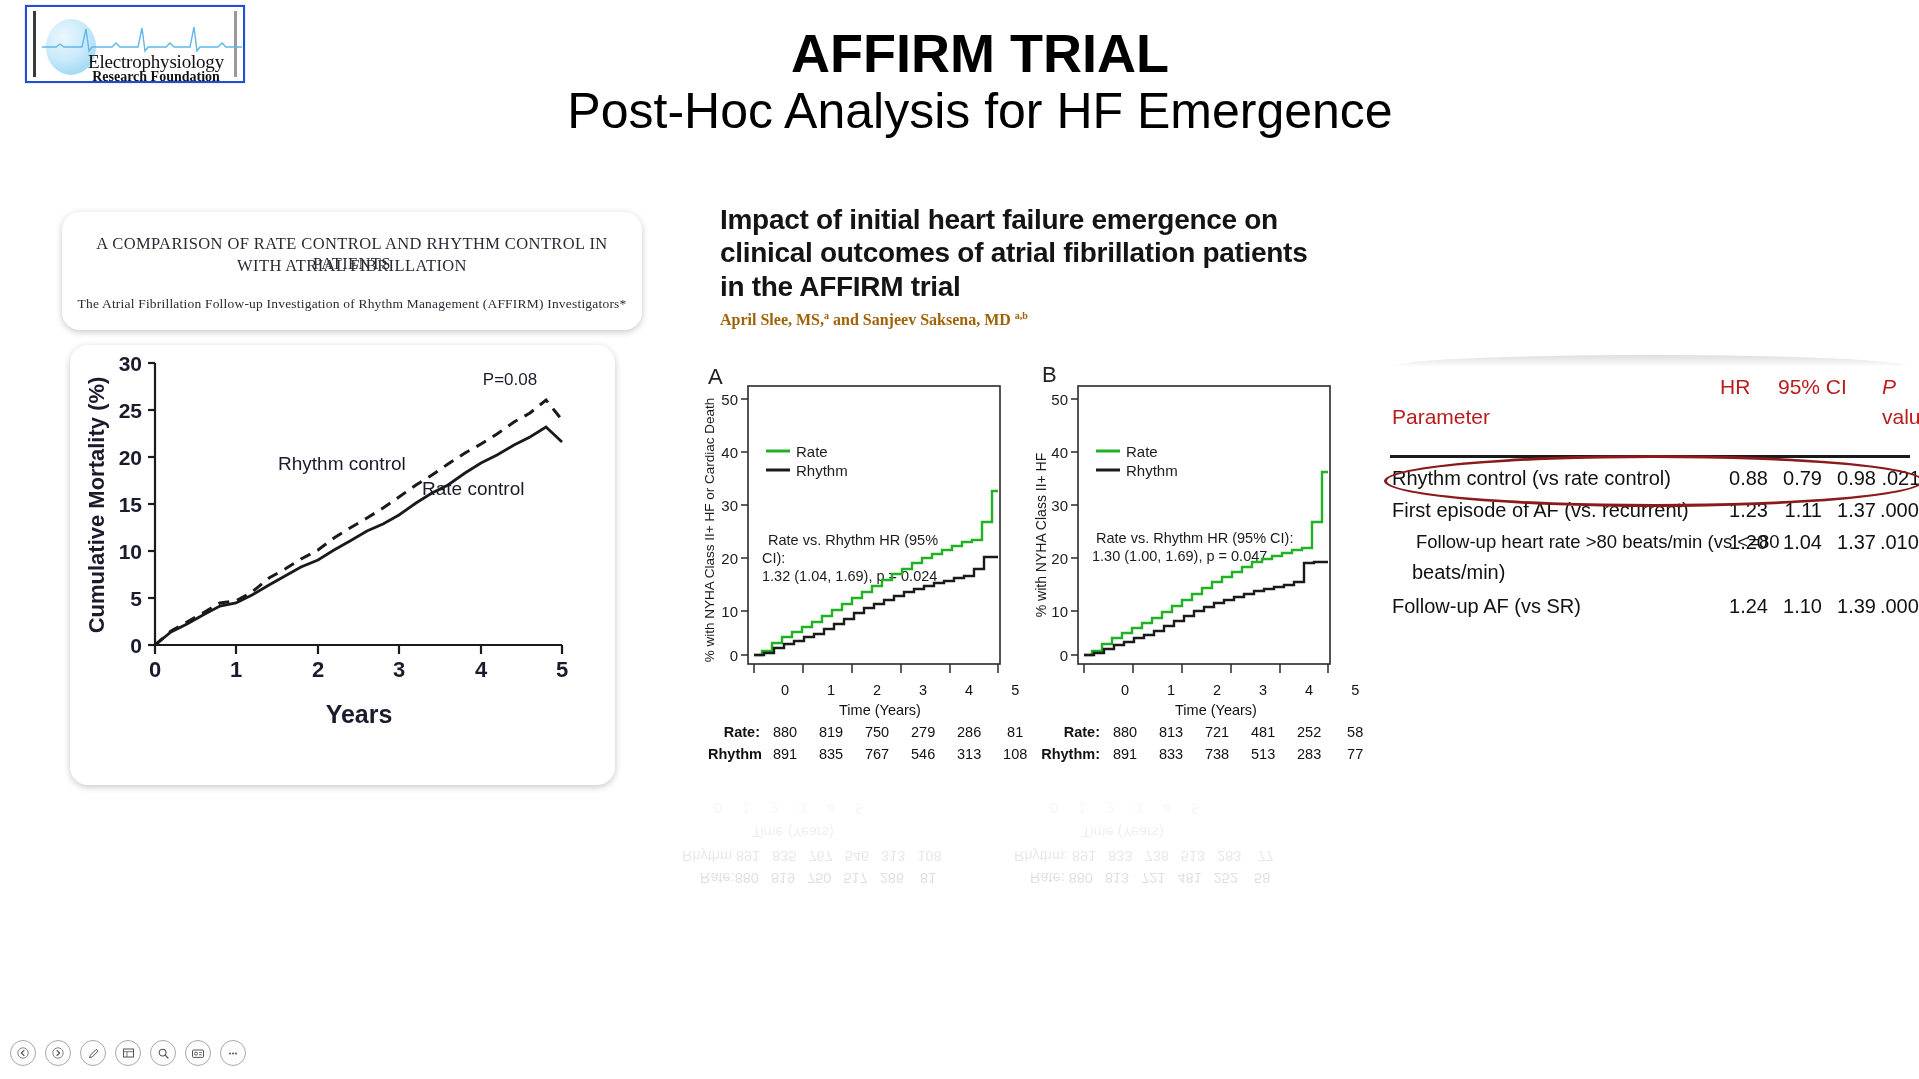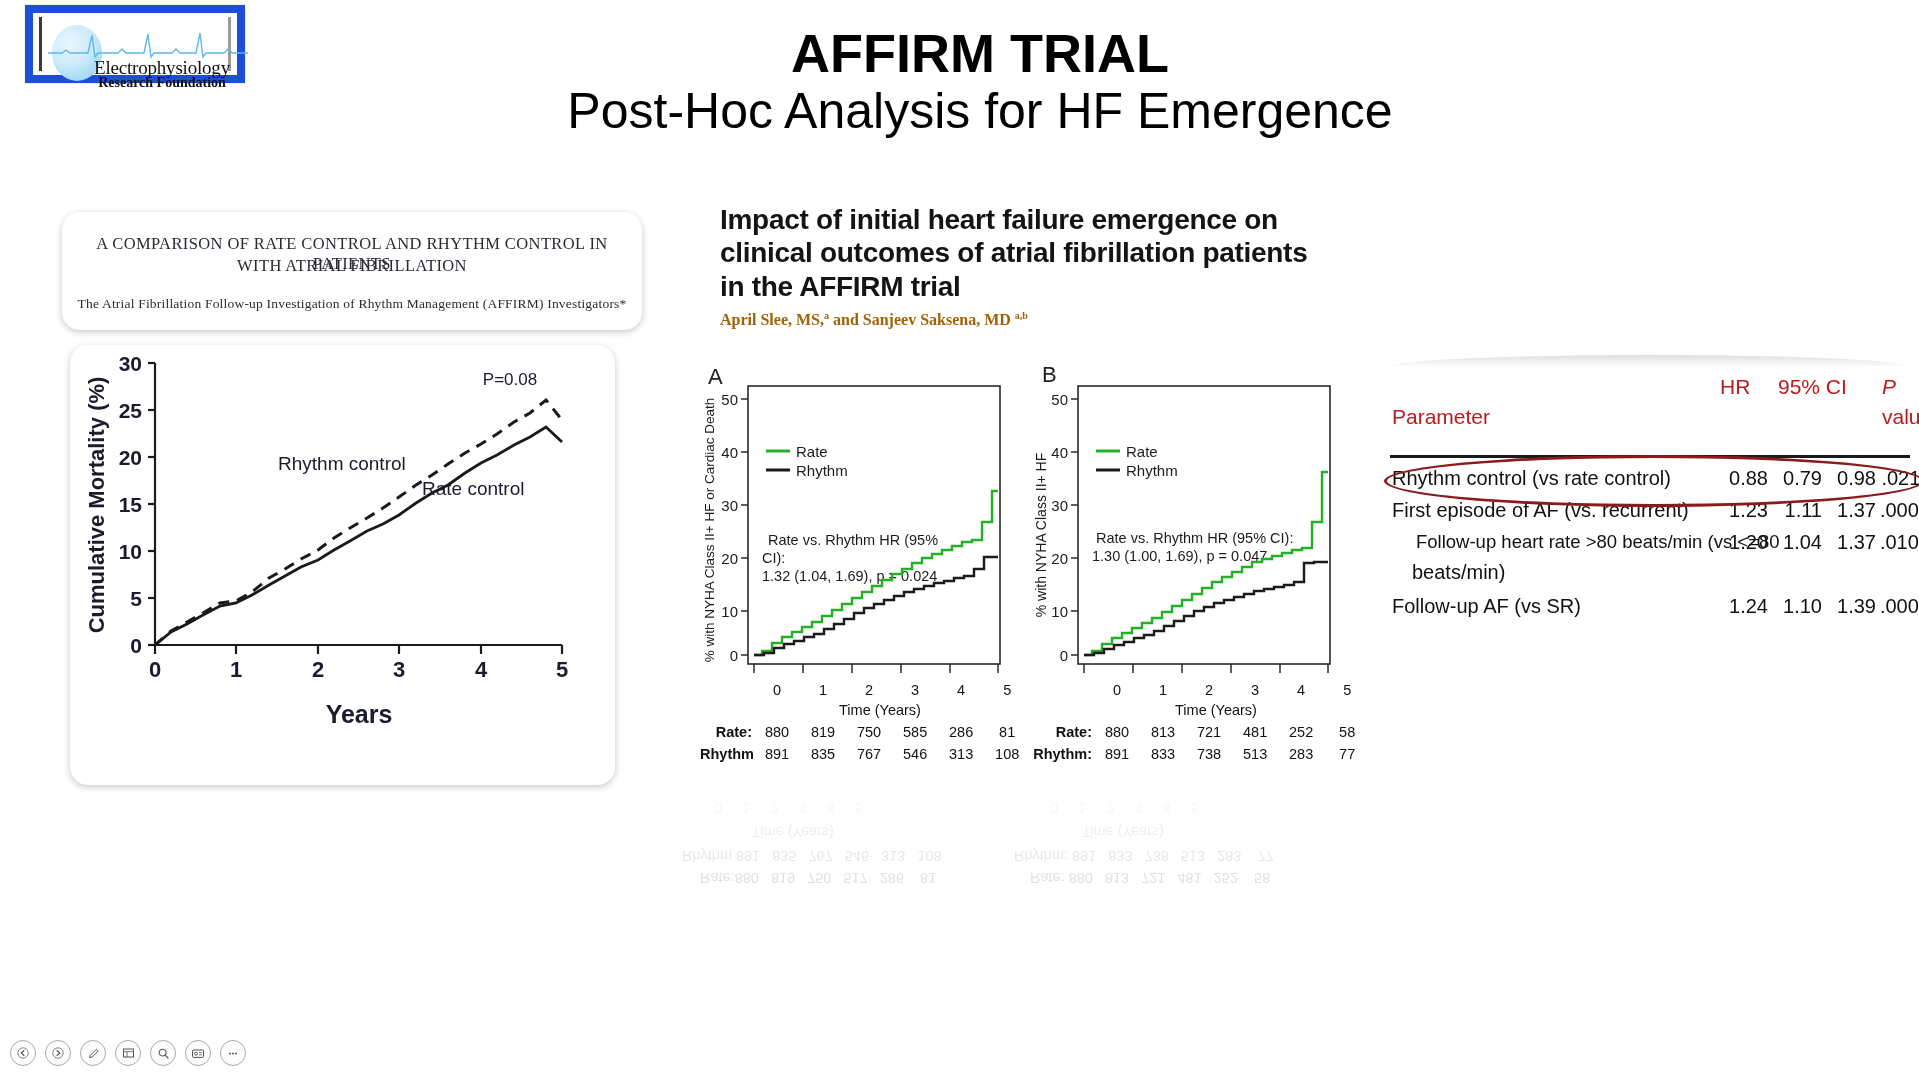--- a/index.html
+++ b/index.html
@@ -8,21 +8,21 @@
     width: 1919px; height: 1079px;
     background: #ffffff;
     font-family: "Liberation Sans", sans-serif;
     position: relative;
     overflow: hidden;
   }
 
   
   #logo-box {
     position:absolute; left:25px; top:5px; width:220px; height:78px;
-    border:8px solid #1d4ed8; background:#ffffff;
+    border:2px solid #1d4ed8; background:#ffffff;
     box-shadow: 0 0 0 1px #f0f0f0;
   }
   #logo-inner {
     position:absolute; left:6px; top:4px; right:6px; bottom:4px;
     border-left:3px solid #3a3a3a; border-right:3px solid #9a9a9a;
     background:#fff;
   }
   #logo-globe {
     position:absolute; left:10px; top:8px; width:50px; height:56px;
     border-radius:50%;
@@ -92,21 +92,21 @@
   #mid-authors sup { font-size:10px; }
 
   .km-panel { position:absolute; }
   .km-svg { position:absolute; left:0; top:0; }
 
   .risk-table {
     position:absolute; font-size:14.5px; color:#111;
     font-family:"Liberation Sans", sans-serif;
   }
   .risk-row { position:absolute; white-space:nowrap; }
-  .risk-lab { display:inline-block; text-align:right; font-weight:bold; }
+  .risk-lab { display:inline-block; text-align:right; font-weight:bold;margin-left:8px; }
   .risk-val { display:inline-block; width:42px; text-align:center; }
 
   
   #mid-reflection {
     position:absolute; left:662px; top:780px; width:715px; height:120px;
     opacity:0.22;
     transform: scaleY(-1);
     -webkit-mask-image: linear-gradient(to top, rgba(0,0,0,0) 0%, rgba(0,0,0,.85) 100%);
             mask-image: linear-gradient(to top, rgba(0,0,0,0) 0%, rgba(0,0,0,.85) 100%);
     overflow:hidden;
@@ -356,21 +356,21 @@
     <span class="risk-val">3</span>
     <span class="risk-val">4</span>
     <span class="risk-val">5</span>
   </div>
   <div style="position:absolute; left:52px; top:20px; width:256px; text-align:center;">Time (Years)</div>
   <div class="risk-row" style="left:0; top:42px;">
     <span class="risk-lab" style="width:52px;">Rate:</span>
     <span class="risk-val">880</span>
     <span class="risk-val">819</span>
     <span class="risk-val">750</span>
-    <span class="risk-val">585</span>
+    <span class="risk-val">279</span>
     <span class="risk-val">286</span>
     <span class="risk-val">81</span>
   </div>
   <div class="risk-row" style="left:0; top:64px;">
     <span class="risk-lab" style="width:52px;">Rhythm</span>
     <span class="risk-val">891</span>
     <span class="risk-val">835</span>
     <span class="risk-val">767</span>
     <span class="risk-val">546</span>
     <span class="risk-val">313</span>

